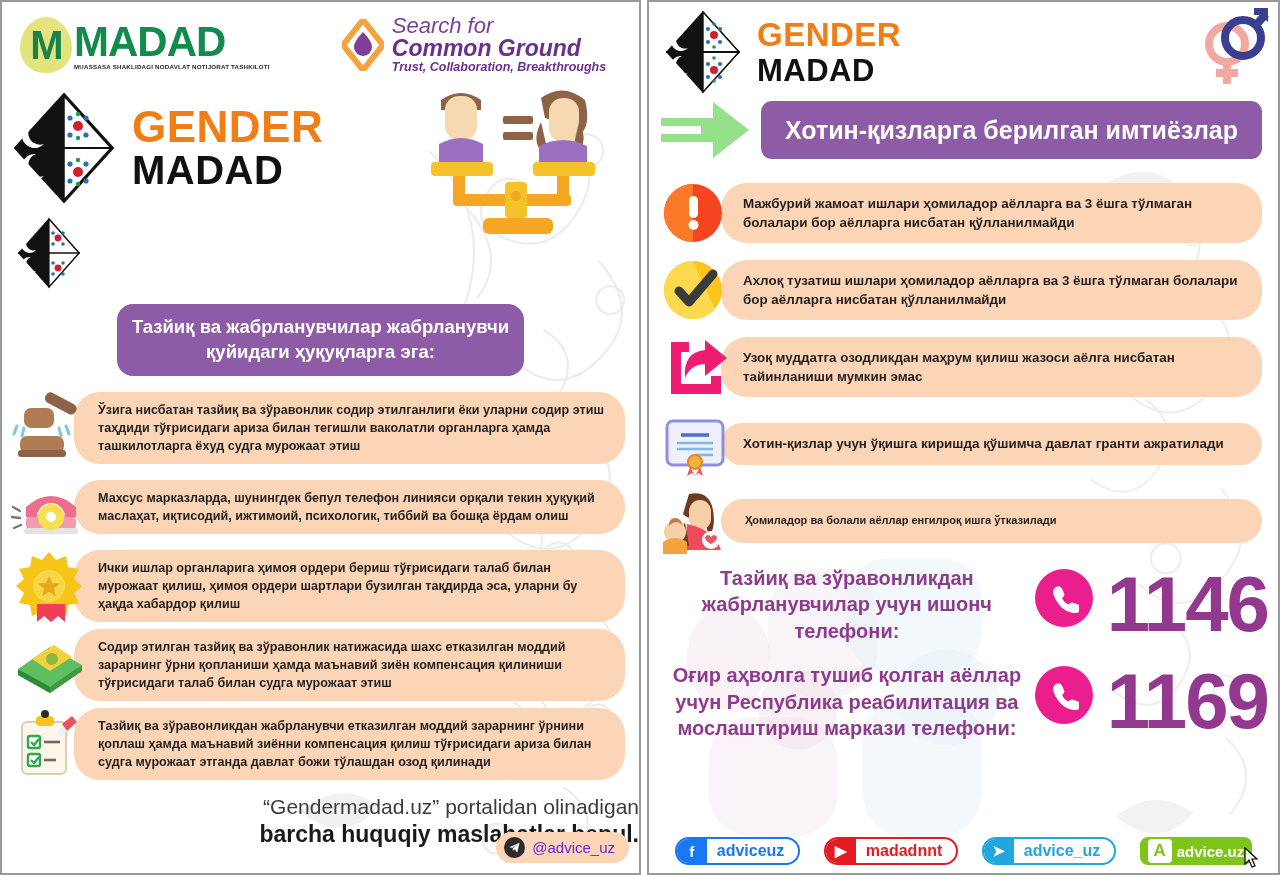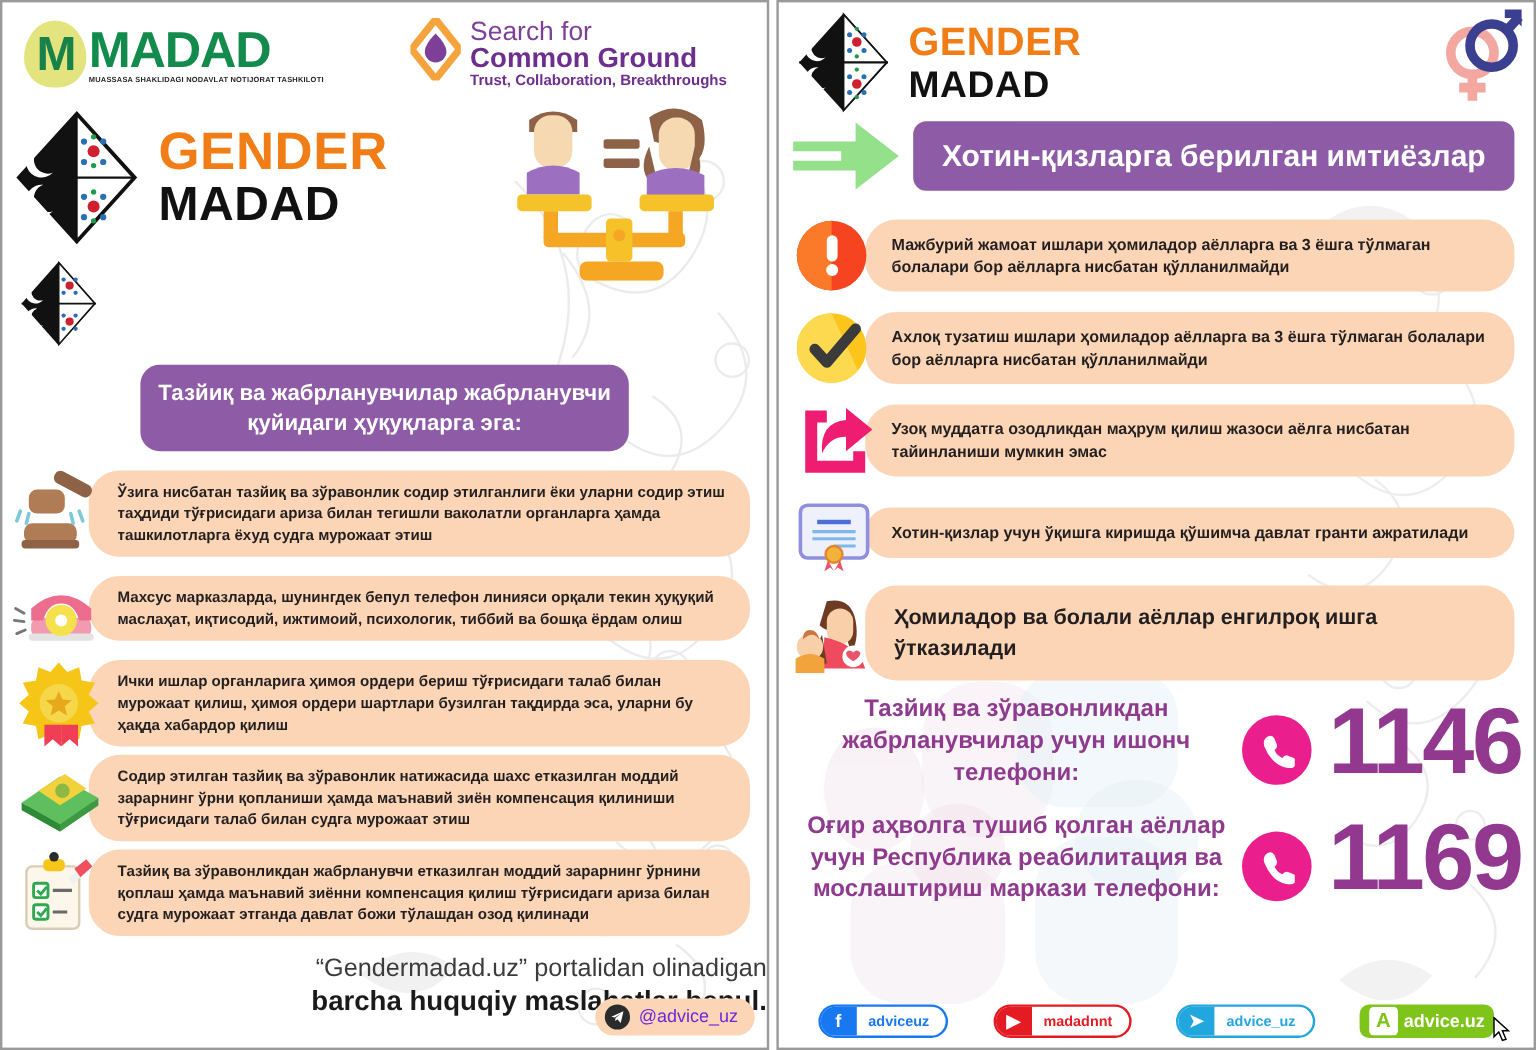--- a/index.html
+++ b/index.html
@@ -38,21 +38,21 @@
     position: relative; margin-right: 2px;
   }
   .madad-mark .m-glyph {
     font-size: 40px; font-weight: bold; color: #17834a;
     font-family: "Liberation Sans", sans-serif; line-height: 1;
     letter-spacing: -2px;
   }
   .madad-text { line-height: 1; padding-bottom: 3px; }
   .madad-word { font-size: 42px; font-weight: bold; color: #138b4c; letter-spacing: -1px; }
   .madad-sub { font-size: 6.2px; font-weight: bold; color: #1f1f1f; letter-spacing: .2px; margin-top: 1px; }
-  .sfcg { display: flex; margin-left: 72px; }
+  .sfcg { display: flex; align-items: center; margin-left: 72px; font-style: italic; }
   .sfcg-mark { width: 42px; height: 52px; margin-right: 8px; }
   .sfcg-l1 { font-size: 22px; color: #7d3f98; font-weight: normal; line-height: 1.02; }
   .sfcg-l2 { font-size: 23px; color: #6d2f8e; font-weight: bold; line-height: 1.02; }
   .sfcg-l3 { font-size: 12.5px; color: #6d2f8e; font-weight: bold; line-height: 1.2; }
 
   .l-brand { position: relative; z-index: 2; display: flex; align-items: center; padding: 4px 0 0 10px; height: 132px; }
   .diamond-logo { width: 104px; height: 112px; flex: none; }
   .brand-words { margin-left: 16px; line-height: .98; }
   .gender-word { font-size: 44px; font-weight: bold; color: #f07d16; letter-spacing: .5px; }
   .madad-word2 { font-size: 40px; font-weight: bold; color: #111; letter-spacing: .5px; margin-top: 3px; }
@@ -107,32 +107,32 @@
     flex: 1; margin-left: 8px;
     background: #8e5ba6; color: #fff; border-radius: 11px;
     text-align: center; padding: 13px 16px;
     font-size: 25px; font-weight: bold; line-height: 1.3;
   }
 
   .r-list { position: relative; z-index: 2; margin-top: 14px; }
   .r-list .row { padding: 0 16px 0 10px; margin-bottom: 11px; }
   .r-list .row-icon { width: 72px; height: 66px; margin-right: -10px; z-index: 3; }
   .r-list .bubble { flex: 1; padding: 11px 18px 11px 22px; font-size: 13.4px; line-height: 1.42; }
-  .r-list .row.big .bubble { font-size: 18px; padding: 14px 18px 14px 24px; }
+  .r-list .row.big .bubble { font-size: 11px; padding: 14px 18px 14px 24px; }
 
   .hot { position: relative; z-index: 2; display: flex; align-items: center; padding: 0 10px; margin-top: 6px; }
   .hot-label { flex: 1; text-align: center; color: #8e3b8e; font-weight: bold; font-size: 20px; line-height: 1.32; }
-  .hot-num { display: flex; align-items: flex-end; flex: none; gap: 18px; }
+  .hot-num { display: flex; align-items: flex-start; flex: none; gap: 18px; }
   .phone-badge { width: 58px; height: 58px; border-radius: 50%; background: #ea1e8c; display: flex; align-items: center; justify-content: center; flex: none; }
   .hot-digits { font-size: 78px; font-weight: bold; color: #93388f; letter-spacing: -2px; line-height: .92; margin-left: -4px; }
 
   .socials { position: absolute; left: 0; right: 0; bottom: 8px; z-index: 4; display: flex; align-items: center; justify-content: space-around; padding: 0 14px; }
   .sbadge { display: flex; align-items: center; border-radius: 16px; background: #fff; overflow: hidden; height: 28px; }
   .sbadge .sic { width: 30px; height: 28px; display: flex; align-items: center; justify-content: center; color: #fff; font-weight: bold; font-size: 15px; }
-  .sbadge .stxt { padding: 0 14px 0 10px; font-size: 12px; font-weight: bold; height: 28px; display: flex; align-items: center; }
+  .sbadge .stxt { padding: 0 14px 0 10px; font-size: 16px; font-weight: bold; height: 28px; display: flex; align-items: center; }
   .sb-fb  { border: 2px solid #1778f2; } .sb-fb .sic  { background: #1778f2; } .sb-fb .stxt  { color: #1778f2; }
   .sb-yt  { border: 2px solid #e51b23; } .sb-yt .sic  { background: #e51b23; } .sb-yt .stxt  { color: #e51b23; }
   .sb-tg  { border: 2px solid #22a6de; } .sb-tg .sic  { background: #22a6de; } .sb-tg .stxt  { color: #22a6de; }
   .sb-adv { background: #7fc41b; border: 2px solid #7fc41b; border-radius: 8px; padding: 0 6px; gap: 5px; }
   .sb-adv .alogo { width: 24px; height: 24px; background: #fff; border-radius: 4px; color: #7fc41b; font-size: 17px; font-weight: bold; display: flex; align-items: center; justify-content: center; }
   .sb-adv .atxt { color: #fff; font-size: 15px; font-weight: bold; }
   .cursor { position: absolute; right: 18px; bottom: 4px; z-index: 9; width: 16px; height: 22px; }
 </style>
 </head>
 <body>

